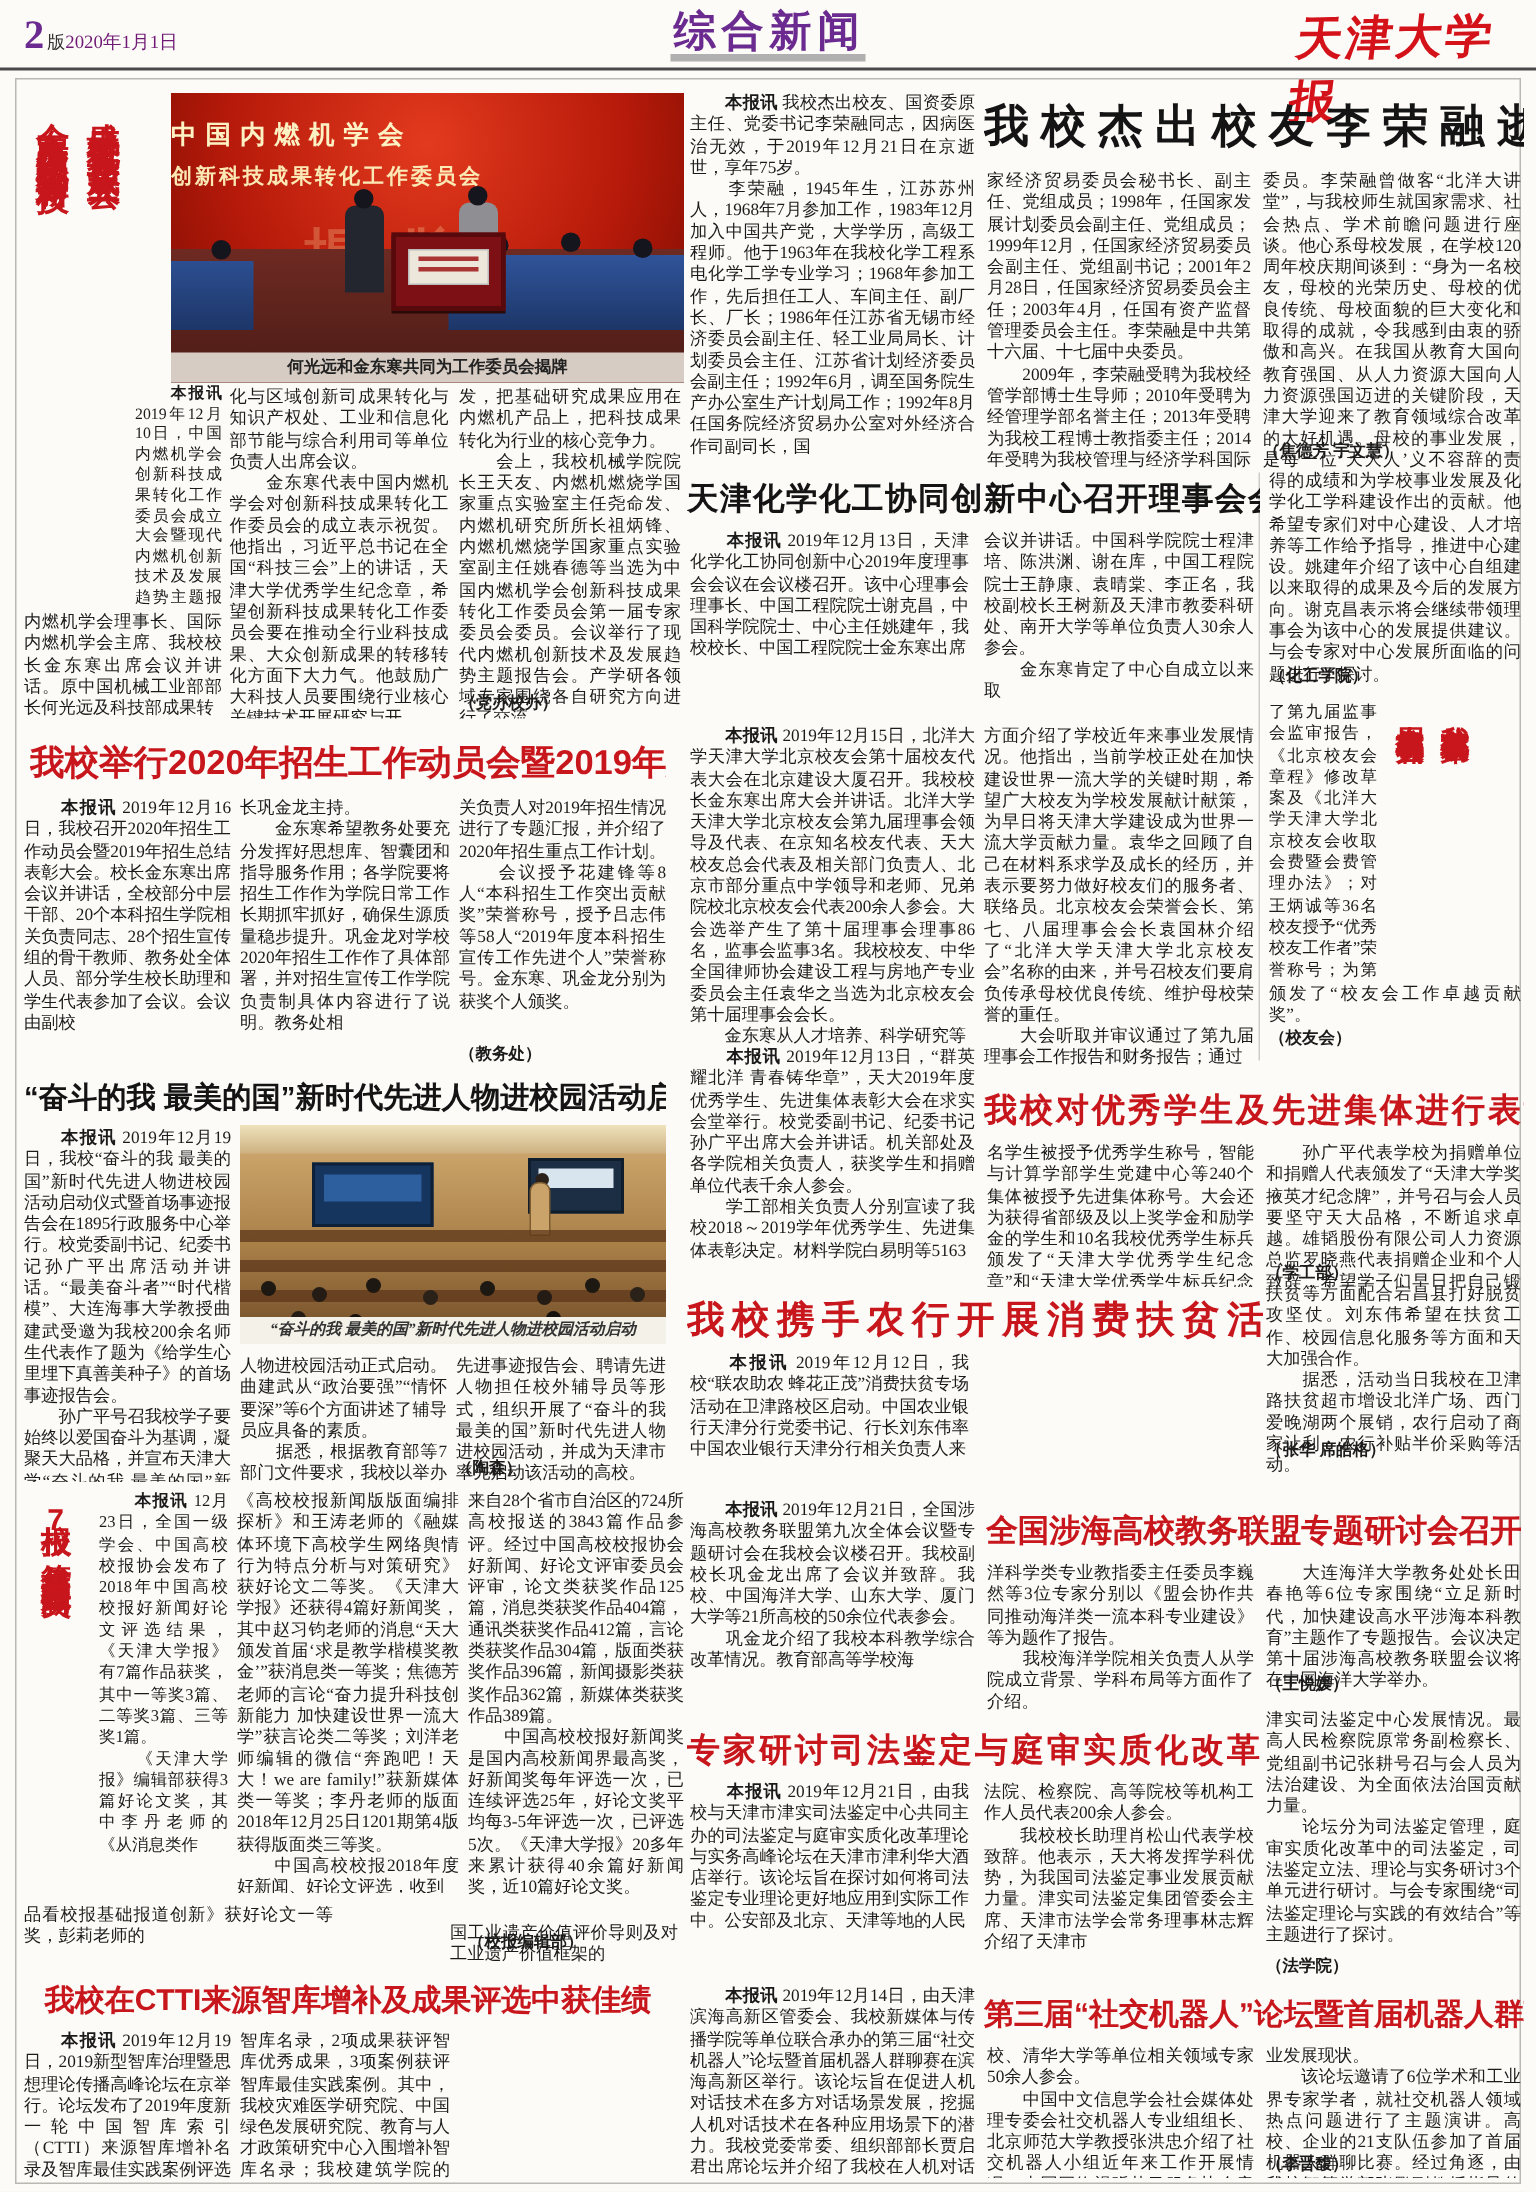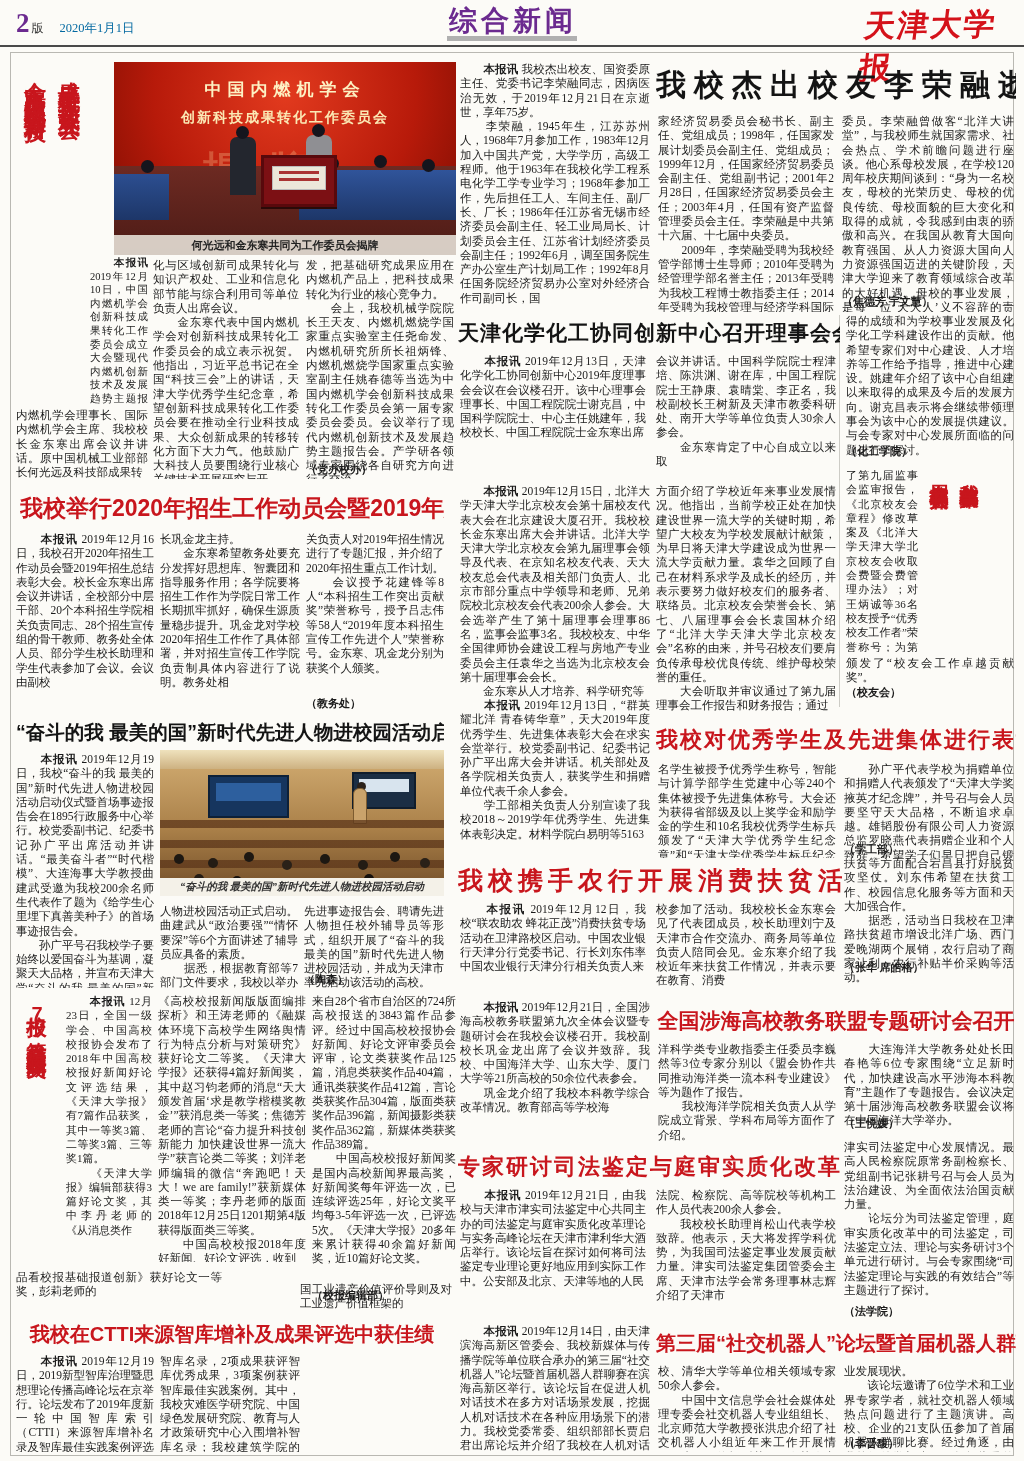--- a/index.html
+++ b/index.html
@@ -10,26 +10,26 @@
   .body b{font-family:"Liberation Sans",sans-serif}
   .attr{font-weight:bold;text-align:left;font-size:11px;line-height:14px;padding-right:2px;color:#1b1b1b}
   .hl{font-family:"Liberation Sans",sans-serif;font-weight:bold;text-align:center;color:#c8161d;white-space:nowrap}
   .hl-black{color:#141414}
   .vh{display:flex;color:#c8161d;font-family:"Liberation Sans",sans-serif;font-weight:bold}
   .vh > div{writing-mode:vertical-rl;text-orientation:upright;margin:0 2px}
   .rule{position:absolute;background:#cdccc6}
   
   .pagenum{font-family:"Liberation Serif",serif;font-weight:bold;font-size:27px;color:#6b2a8f}
   .pagelabel{font-size:12px;color:#333;margin-left:2px}
-  .hdate{font-size:12.5px;color:#0369a1;margin-left:16px}
+  .hdate{font-size:12.5px;color:#701a75;}
   .section{font-family:"Liberation Sans",sans-serif;font-weight:bold;font-size:28px;letter-spacing:4px;color:#6b2a8f;text-align:center}
   .masthead{font-family:"Liberation Serif",serif;font-weight:bold;font-size:31px;color:#d4121a;transform:skewX(-8deg) rotate(-1deg);letter-spacing:2px}
   
   .p1{background:#70150f}
-  .p1 .banner{position:absolute;left:0;top:0;right:0;height:57%;background:radial-gradient(circle at 50% 30%,#e23a1e,#b71a0a 70%,#931205);text-align:center}
+  .p1 .banner{position:absolute;left:0;top:0;right:0;height:57%;background:radial-gradient(circle at 50% 30%,#e23a1e,#b71a0a 70%,#931205);text-align:left}
   .p1 .b1{margin-top:16px;font-family:"Liberation Sans",sans-serif;font-weight:bold;font-size:17px;letter-spacing:6px;color:#fdf2c4}
   .p1 .b2{margin-top:8px;font-family:"Liberation Sans",sans-serif;font-weight:bold;font-size:14px;letter-spacing:2px;color:#fbe8b4}
   .p1 .wm{position:absolute;left:26%;top:42%;font-size:40px;font-weight:bold;color:rgba(252,220,160,.28);letter-spacing:26px}
   .p1 .floor{position:absolute;left:0;bottom:0;right:0;height:46%;background:linear-gradient(180deg,#6d2a22,#4c1b16)}
   .p1 .tableR{position:absolute;right:0;top:56%;width:46%;height:26%;background:linear-gradient(180deg,#30549a,#1d3668)}
   .p1 .tableL{position:absolute;left:0;top:58%;width:16%;height:24%;background:linear-gradient(180deg,#2c4e90,#1d3668)}
   .head{position:absolute;width:13px;height:13px;border-radius:50%;background:#15151d}
   .torso{position:absolute;border-radius:7px 7px 0 0;background:#23262e}
   .p1 .easel{position:absolute;left:43%;top:48%;width:70px;height:46px;background:#7c1014;border:3px solid #58090c;box-shadow:0 2px 0 #2a0a08}
   .p1 .plate{margin:8px auto 0 auto;width:52px;height:22px;background:#ece7da;border:1px solid #bbb}
@@ -179,21 +179,20 @@
 　　学工部相关负责人分别宣读了我校2018～2019学年优秀学生、先进集体表彰决定。材料学院白易明等5163</div>
   <div class="abs hl" style="left:656px;top:724px;width:360px;height:32px;font-size:22px;line-height:32px;letter-spacing:2px">我校对优秀学生及先进集体进行表彰</div>
   <div class="abs body" style="left:658px;top:762px;width:178px;height:96px">名学生被授予优秀学生称号，智能与计算学部学生党建中心等240个集体被授予先进集体称号。大会还为获得省部级及以上奖学金和励学金的学生和10名我校优秀学生标兵颁发了“天津大学优秀学生纪念章”和“天津大学优秀学生标兵纪念章”。</div>
   <div class="abs" style="left:844px;top:762px;width:170px;height:96px">
     <div class="body" style="height:80px">　　孙广平代表学校为捐赠单位和捐赠人代表颁发了“天津大学奖掖英才纪念牌”，并号召与会人员要坚守天大品格，不断追求卓越。雄韬股份有限公司人力资源总监罗晓燕代表捐赠企业和个人致辞，希望学子们早日把自己锻造为栋梁之材，回报社会。</div>
     <div class="attr">（学工部）</div>
   </div>
 
   <div class="abs hl" style="left:458px;top:866px;width:384px;height:30px;font-size:25px;line-height:30px;letter-spacing:5px;font-family:'Liberation Serif',serif">我校携手农行开展消费扶贫活动</div>
   <div class="abs body" style="left:460px;top:902px;width:186px;height:96px">　　<b>本报讯</b> 2019年12月12日，我校“联农助农 蜂花正茂”消费扶贫专场活动在卫津路校区启动。中国农业银行天津分行党委书记、行长刘东伟率中国农业银行天津分行相关负责人来</div>
-  <div class="abs body" style="left:656px;top:902px;width:180px;height:96px">校参加了活动。我校校长金东寒会见了代表团成员，校长助理刘宁及天津市合作交流办、商务局等单位负责人陪同会见。金东寒介绍了我校近年来扶贫工作情况，并表示要在教育、消费</div>
   <div class="abs" style="left:844px;top:856px;width:170px;height:136px">
     <div class="body" style="height:104px">扶贫等方面配合宕昌县打好脱贫攻坚仗。刘东伟希望在扶贫工作、校园信息化服务等方面和天大加强合作。
 　　据悉，活动当日我校在卫津路扶贫超市增设北洋广场、西门爱晚湖两个展销，农行启动了商家让利、农行补贴半价采购等活动。</div>
     <div class="attr">（张华 席皓格）</div>
   </div>
 
   <div class="abs body" style="left:460px;top:1000px;width:190px;height:146px">　　<b>本报讯</b> 2019年12月21日，全国涉海高校教务联盟第九次全体会议暨专题研讨会在我校会议楼召开。我校副校长巩金龙出席了会议并致辞。我校、中国海洋大学、山东大学、厦门大学等21所高校的50余位代表参会。
 　　巩金龙介绍了我校本科教学综合改革情况。教育部高等学校海</div>
   <div class="abs hl" style="left:656px;top:1006px;width:360px;height:30px;font-size:21px;line-height:30px">全国涉海高校教务联盟专题研讨会召开</div>
   <div class="abs body" style="left:658px;top:1042px;width:178px;height:104px">洋科学类专业教指委主任委员李巍然等3位专家分别以《盟会协作共同推动海洋类一流本科专业建设》等为题作了报告。

